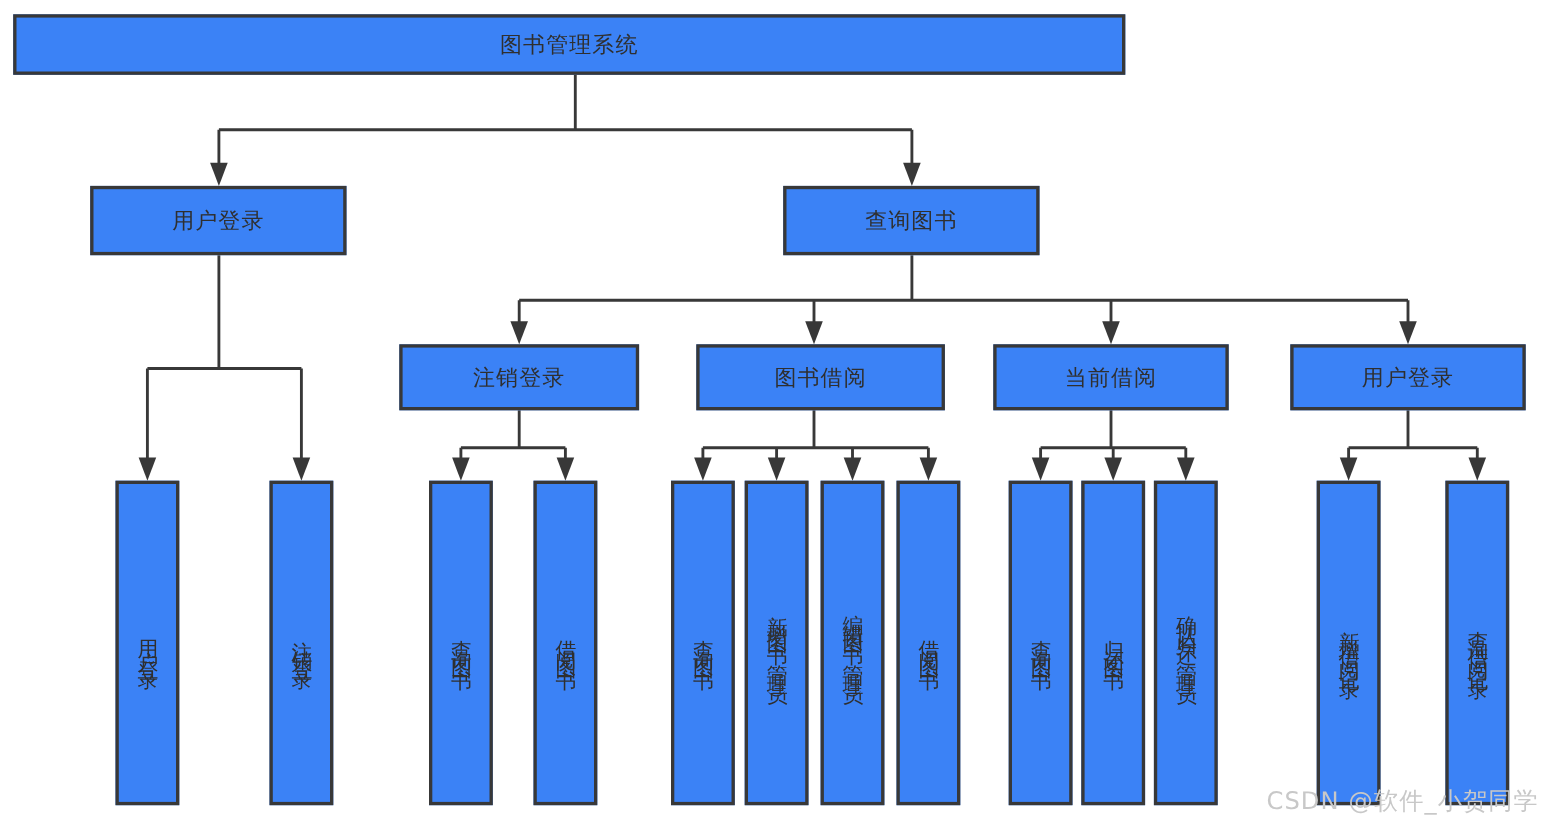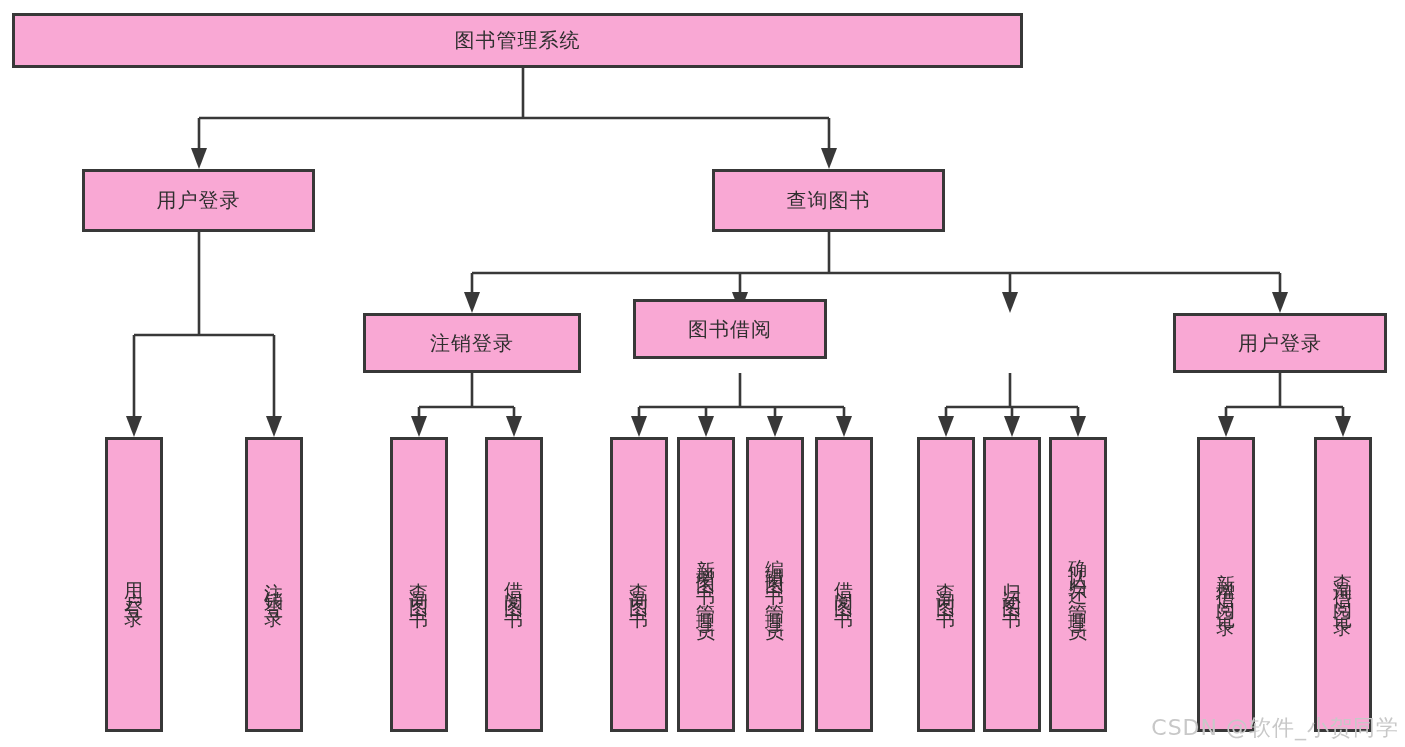--- a/index.html
+++ b/index.html
@@ -15,21 +15,21 @@
     background:var(--bg);
     font-family:"DejaVu Sans","Liberation Sans",sans-serif;
     color:var(--text);
     overflow:hidden;
   }
   .connector{position:absolute;left:0;top:0;width:1405px;height:747px;}
   .connector path{stroke:var(--line);stroke-width:2.6;fill:none;}
   .connector polygon{fill:var(--line);stroke:none;}
   .box{
     position:absolute;
-    background:#f9a8d4;
+    background:#3b82f6;
     border:3px solid var(--line);
     display:flex;align-items:center;justify-content:center;
     box-sizing:border-box;
     z-index:2;
   }
   .box.h span{
     font-size:20px;
     letter-spacing:1px;
     color:var(--text);
     white-space:nowrap;
@@ -95,22 +95,25 @@
   <div class="box h" style="left:82px;top:169px;width:233px;height:63px">
     <span>用户登录</span>
   </div>
   <div class="box h" style="left:712px;top:169px;width:233px;height:63px">
     <span>查询图书</span>
   </div>
 
   <div class="box h" style="left:363px;top:313px;width:218px;height:60px">
     <span>注销登录</span>
   </div>
-  <div class="box h" style="left:633px;top:299px;width:194px;height:60px">
+  <div class="box h" style="left:633px;top:313px;width:226px;height:60px">
     <span>图书借阅</span>
+  </div>
+  <div class="box h" style="left:903px;top:313px;width:214px;height:60px">
+    <span>当前借阅</span>
   </div>
   <div class="box h" style="left:1173px;top:313px;width:214px;height:60px">
     <span>用户登录</span>
   </div>
 
   <div class="box v" style="left:105px">
     <span>用户登录</span>
   </div>
   <div class="box v" style="left:245px">
     <span>注销登录</span>

